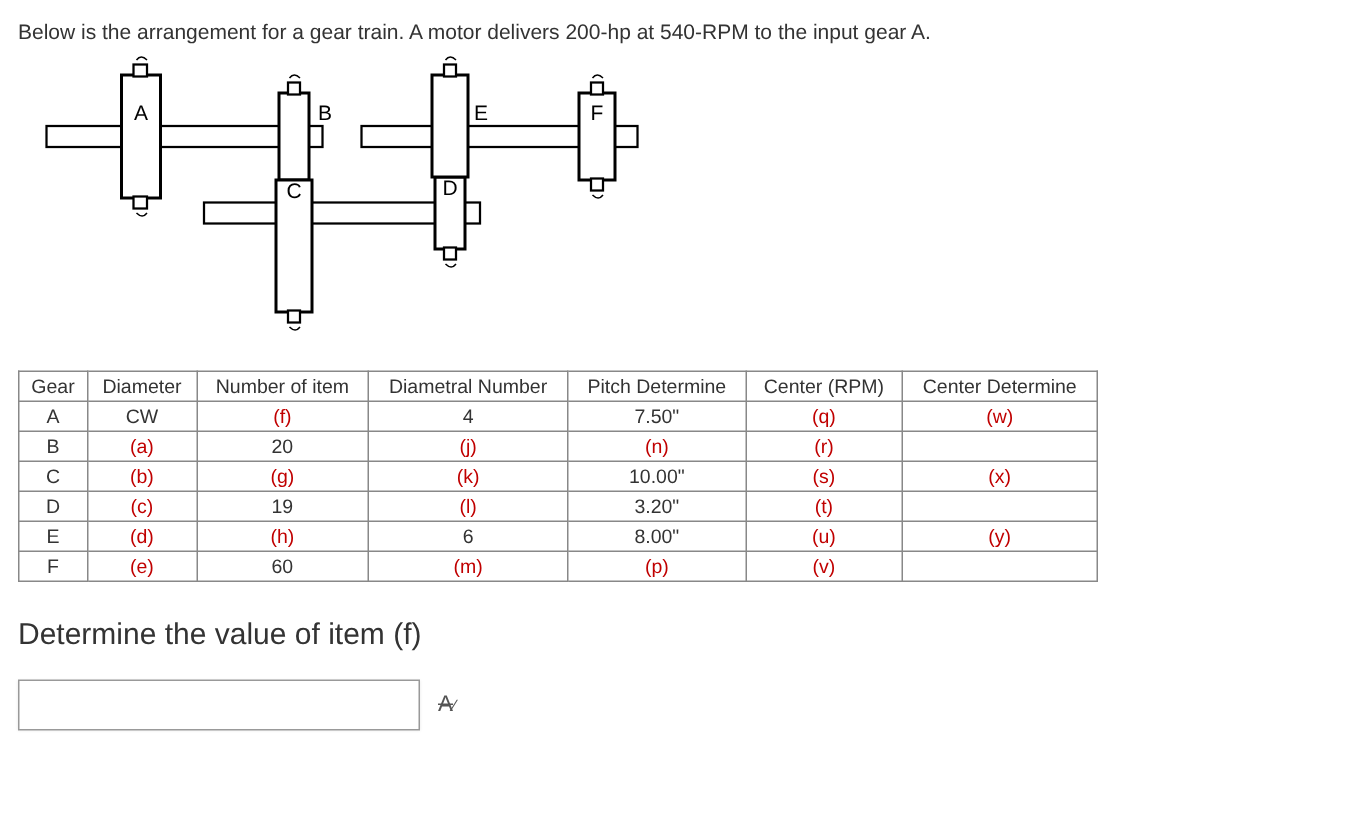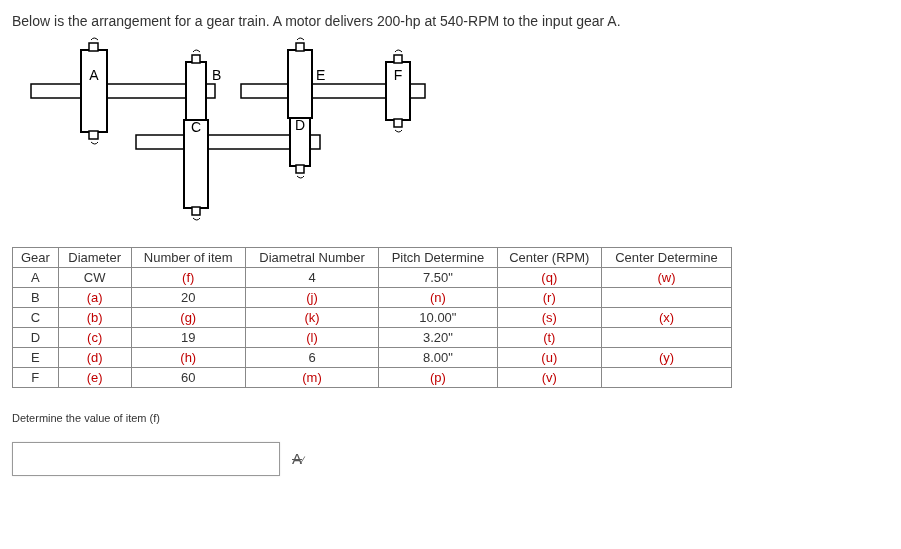--- a/index.html
+++ b/index.html
@@ -42,21 +42,21 @@
       font-size: 13px;
       height: 20px;
     }
     th {
       background: #fff;
     }
     .red {
       color: #c00000;
     }
     .question {
-      font-size: 11px;
+      font-size: 20px;
       margin-bottom: 18px;
     }
     .answer-row {
       display: flex;
       align-items: center;
       gap: 12px;
     }
     .answer-input {
       width: 268px;
       height: 34px;

